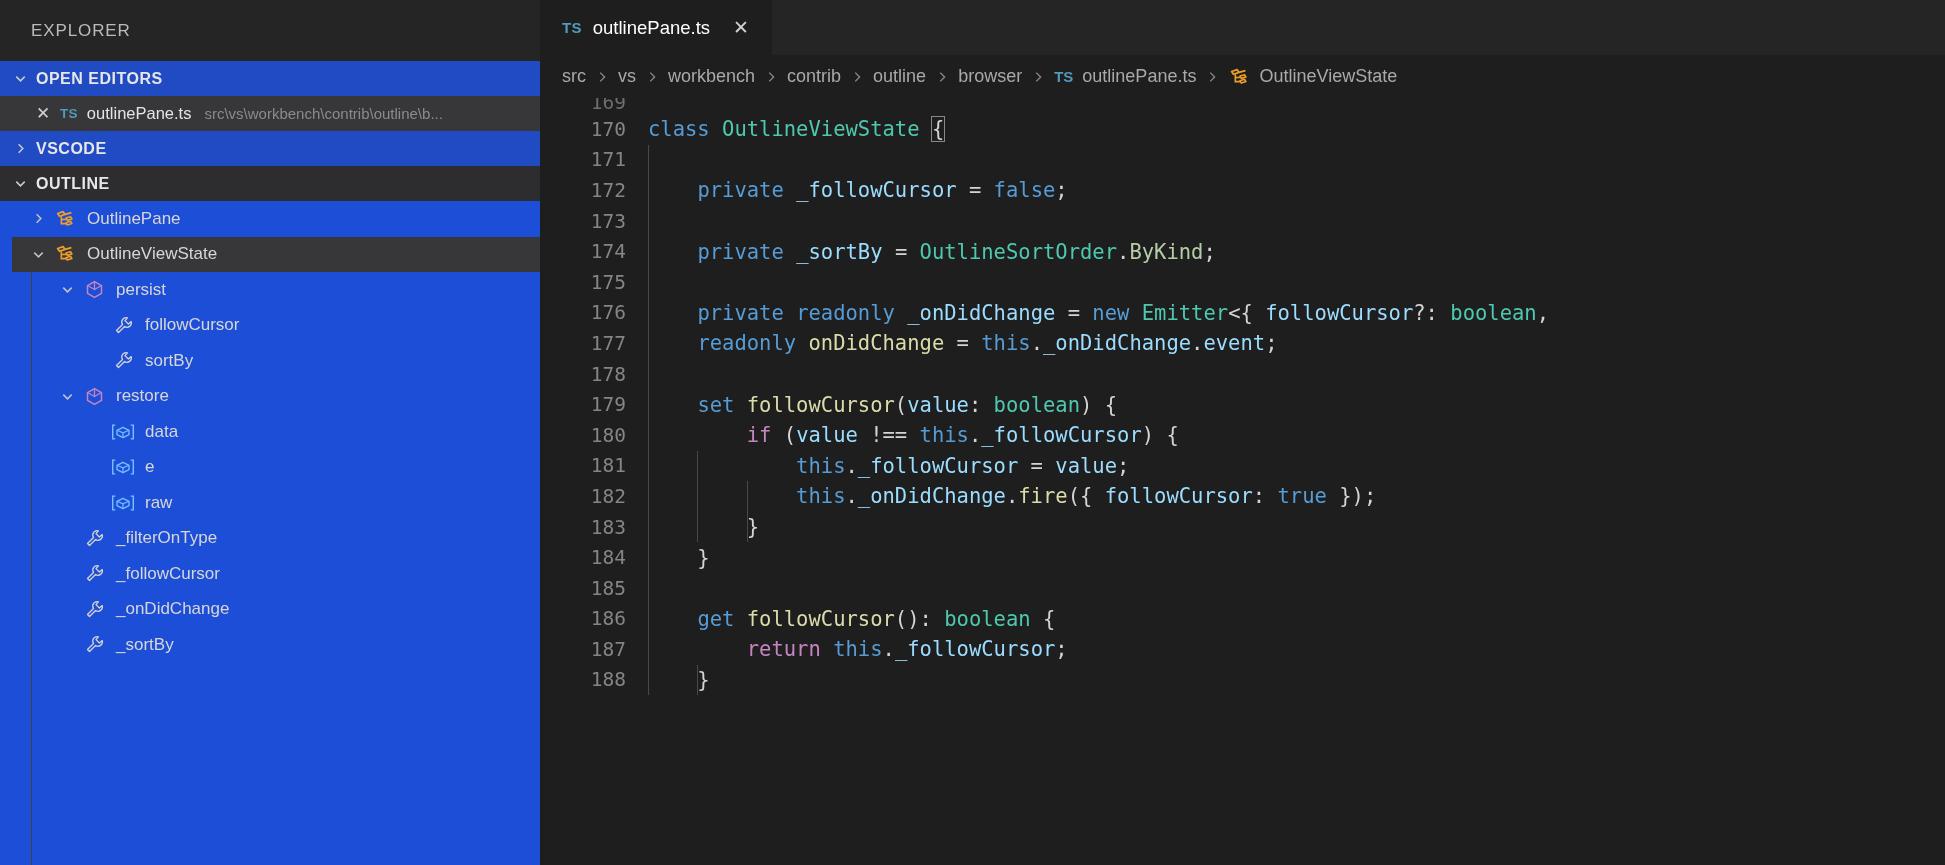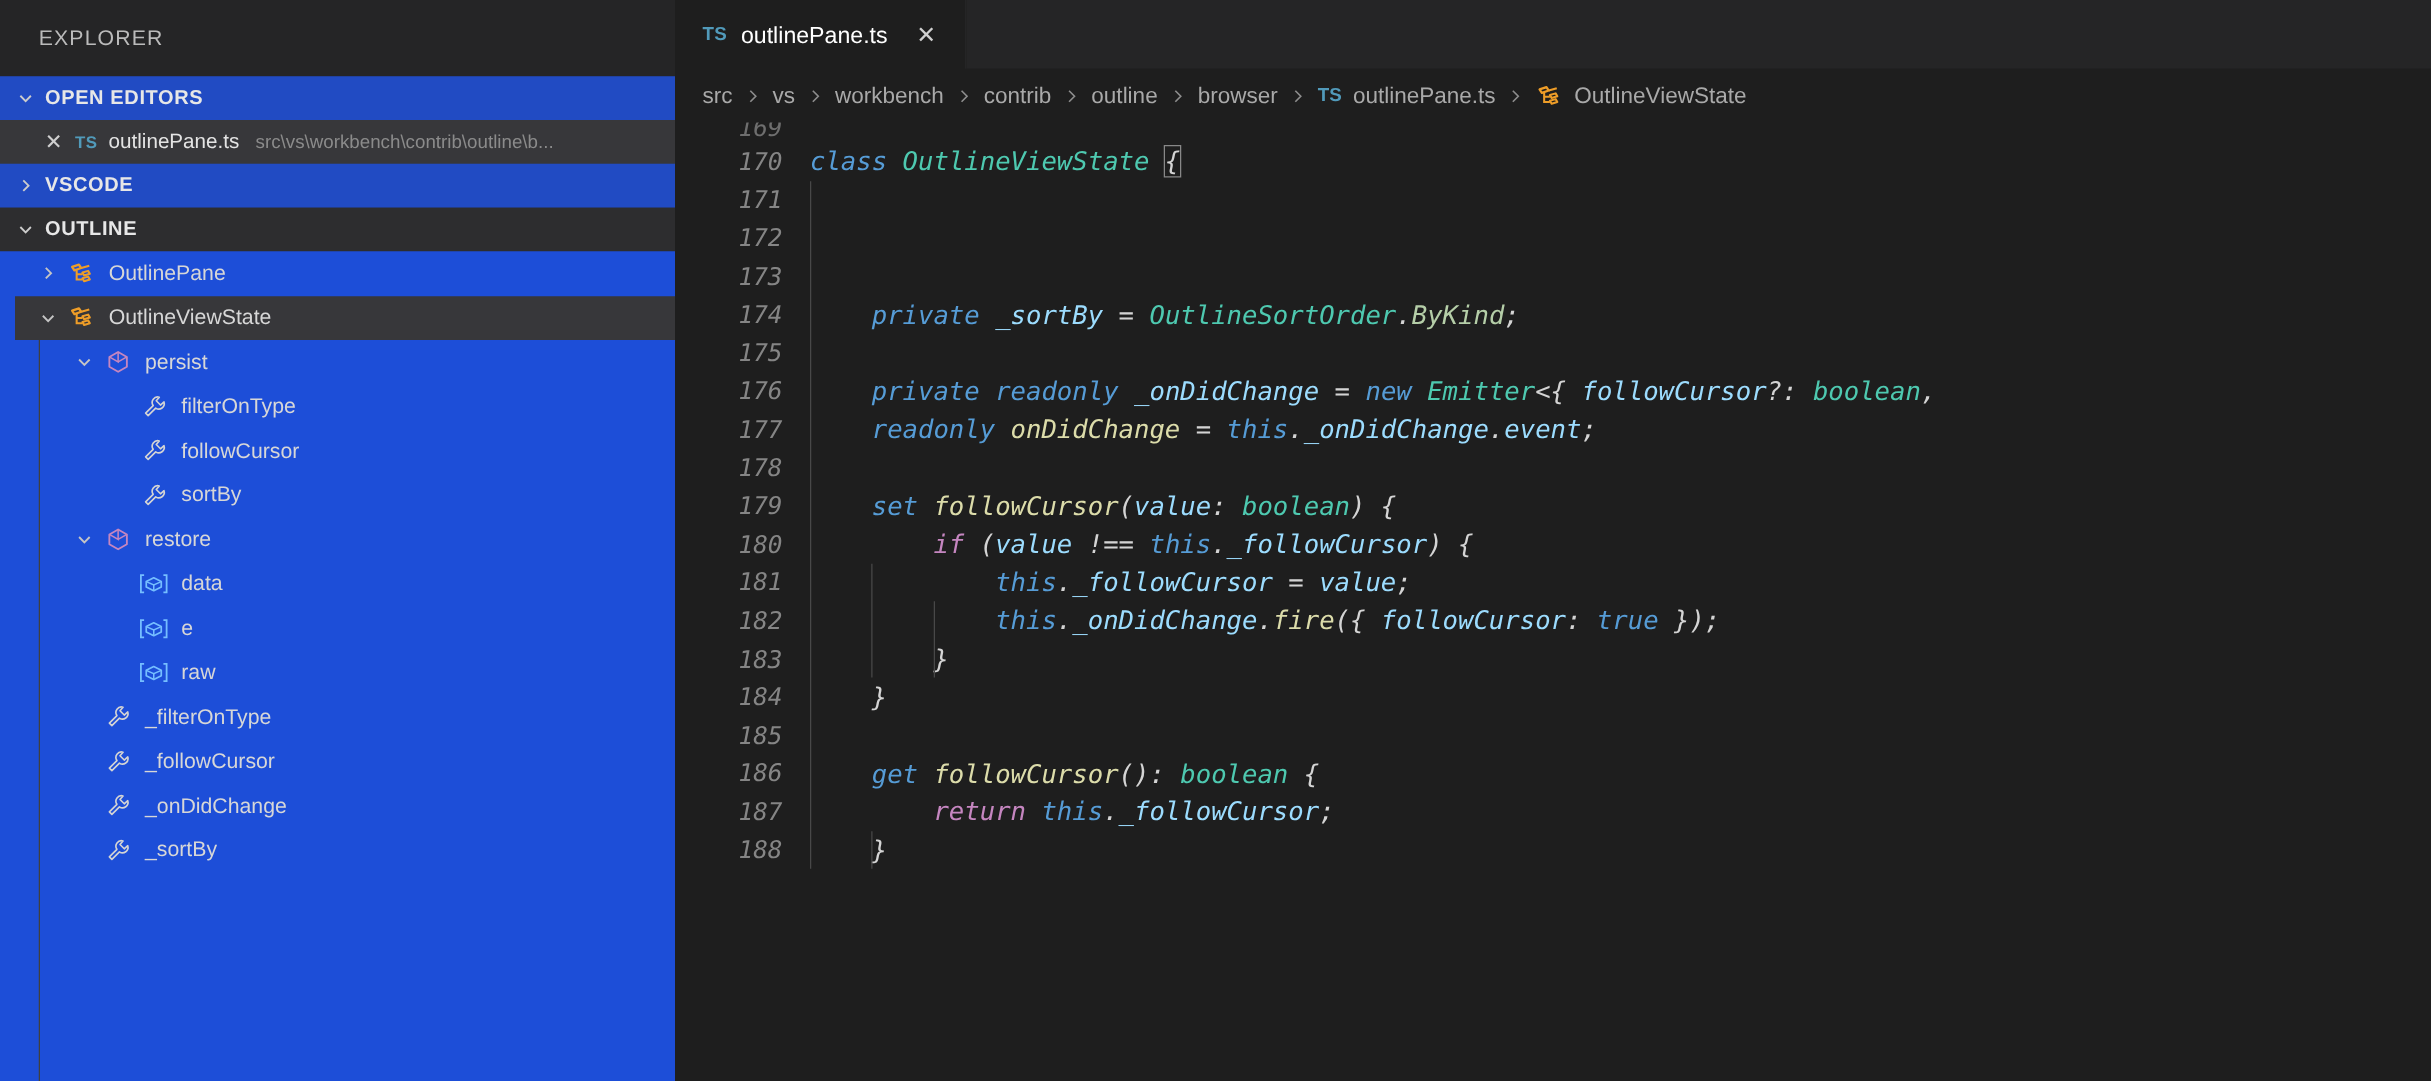--- a/index.html
+++ b/index.html
@@ -268,30 +268,20 @@
           <span class="tree-label">persist</span>
         </div>
         <div class="tree-row">
           <span style="display: inline-block; flex: 0 0 70px; height: 100%;"></span>
           <span class="arrow empty"></span>
           <span class="sym-icon">
             <svg width="21" height="21" viewBox="0 0 24 24">
               <path d="M16.5 3.2 a5 5 0 0 0 -5.6 7.6 L4 17.7 L6.3 20 L13.2 13.1 a5 5 0 0 0 7.6 -5.6 L17.6 10.3 L13.7 6.4 Z" fill="none" stroke="#d4d4d4" stroke-width="1.5" stroke-linejoin="round"></path>
             </svg>
           </span>
-          <span class="tree-label">filterOnType</span>
-        </div>
-        <div class="tree-row">
-          <span style="display: inline-block; flex: 0 0 70px; height: 100%;"></span>
-          <span class="arrow empty"></span>
-          <span class="sym-icon">
-            <svg width="21" height="21" viewBox="0 0 24 24">
-              <path d="M16.5 3.2 a5 5 0 0 0 -5.6 7.6 L4 17.7 L6.3 20 L13.2 13.1 a5 5 0 0 0 7.6 -5.6 L17.6 10.3 L13.7 6.4 Z" fill="none" stroke="#d4d4d4" stroke-width="1.5" stroke-linejoin="round"></path>
-            </svg>
-          </span>
           <span class="tree-label">followCursor</span>
         </div>
         <div class="tree-row">
           <span style="display: inline-block; flex: 0 0 70px; height: 100%;"></span>
           <span class="arrow empty"></span>
           <span class="sym-icon">
             <svg width="21" height="21" viewBox="0 0 24 24">
               <path d="M16.5 3.2 a5 5 0 0 0 -5.6 7.6 L4 17.7 L6.3 20 L13.2 13.1 a5 5 0 0 0 7.6 -5.6 L17.6 10.3 L13.7 6.4 Z" fill="none" stroke="#d4d4d4" stroke-width="1.5" stroke-linejoin="round"></path>
             </svg>
           </span>
@@ -460,25 +450,25 @@
             <path d="M12 7 L19 5" stroke="#ee9d28" stroke-width="2"></path>
             <path d="M13 11 L18 9.5 L19.5 12 L14.5 13.5 Z" fill="none" stroke="#ee9d28" stroke-width="1.8" stroke-linejoin="round"></path>
             <path d="M13 16 L18 14.5 L19.5 17 L14.5 18.5 Z" fill="none" stroke="#ee9d28" stroke-width="1.8" stroke-linejoin="round"></path>
             <path d="M8 9 L8 17 L13 17" fill="none" stroke="#ee9d28" stroke-width="1.8"></path>
             <path d="M8 12.5 L13 12.5" fill="none" stroke="#ee9d28" stroke-width="1.8"></path>
           </svg>
         </span>
         <span class="bc-item">OutlineViewState</span>
       </div>
 
-    <div class="code-area" id="code-area" style="padding-top: 0px; font-style: italic;">
+    <div class="code-area" id="code-area" style="padding-top: 0px;">
         <div class="code-line" style="height: 16px; overflow: hidden; align-items: flex-end;"><span class="ln dim">169</span><span class="code-txt"></span></div>
         <div class="code-line"><span class="ln">170</span><span class="code-txt"><span class="k">class</span><span class="p"> </span><span class="t">OutlineViewState</span><span class="p"> </span><span class="p bracket-box">{</span></span></div>
         <div class="code-line"><span class="ln">171</span><span class="code-txt"></span></div>
-        <div class="code-line"><span class="ln">172</span></div>
+        <div class="code-line"><span class="ln">172</span><span class="code-txt"><span class="p">    </span><span class="k">private</span><span class="p"> </span><span class="v">_followCursor</span><span class="p"> </span><span class="p">=</span><span class="p"> </span><span class="k">false</span><span class="p">;</span></span></div>
         <div class="code-line"><span class="ln">173</span></div>
         <div class="code-line"><span class="ln">174</span><span class="code-txt"><span class="p">    </span><span class="k">private</span><span class="p"> </span><span class="v">_sortBy</span><span class="p"> </span><span class="p">=</span><span class="p"> </span><span class="t">OutlineSortOrder</span><span class="p">.</span><span class="n">ByKind</span><span class="p">;</span></span></div>
         <div class="code-line"><span class="ln">175</span><span class="code-txt"></span></div>
         <div class="code-line"><span class="ln">176</span><span class="code-txt"><span class="p">    </span><span class="k">private</span><span class="p"> </span><span class="k">readonly</span><span class="p"> </span><span class="v">_onDidChange</span><span class="p"> </span><span class="p">=</span><span class="p"> </span><span class="k">new</span><span class="p"> </span><span class="t">Emitter</span><span class="p">&lt;{ </span><span class="v">followCursor</span><span class="p">?: </span><span class="t">boolean</span><span class="p">,</span></span></div>
         <div class="code-line"><span class="ln">177</span><span class="code-txt"><span class="p">    </span><span class="k">readonly</span><span class="p"> </span><span class="f">onDidChange</span><span class="p"> </span><span class="p">=</span><span class="p"> </span><span class="k">this</span><span class="p">.</span><span class="v">_onDidChange</span><span class="p">.</span><span class="v">event</span><span class="p">;</span></span></div>
         <div class="code-line"><span class="ln">178</span><span class="code-txt"></span></div>
         <div class="code-line"><span class="ln">179</span><span class="code-txt"><span class="p">    </span><span class="k">set</span><span class="p"> </span><span class="f">followCursor</span><span class="p">(</span><span class="v">value</span><span class="p">: </span><span class="t">boolean</span><span class="p">) {</span></span></div>
         <div class="code-line"><span class="ln">180</span><span class="code-txt"><span class="p">        </span><span class="kc">if</span><span class="p"> </span><span class="p">(</span><span class="v">value</span><span class="p"> !== </span><span class="k">this</span><span class="p">.</span><span class="v">_followCursor</span><span class="p">) {</span></span></div>
         <div class="code-line"><span class="ln">181</span><span class="code-txt"><span class="p">            </span><span class="k">this</span><span class="p">.</span><span class="v">_followCursor</span><span class="p"> = </span><span class="v">value</span><span class="p">;</span></span></div>
         <div class="code-line"><span class="ln">182</span><span class="code-txt"><span class="p">            </span><span class="k">this</span><span class="p">.</span><span class="v">_onDidChange</span><span class="p">.</span><span class="f">fire</span><span class="p">({ </span><span class="v">followCursor</span><span class="p">: </span><span class="k">true</span><span class="p"> });</span></span></div>

